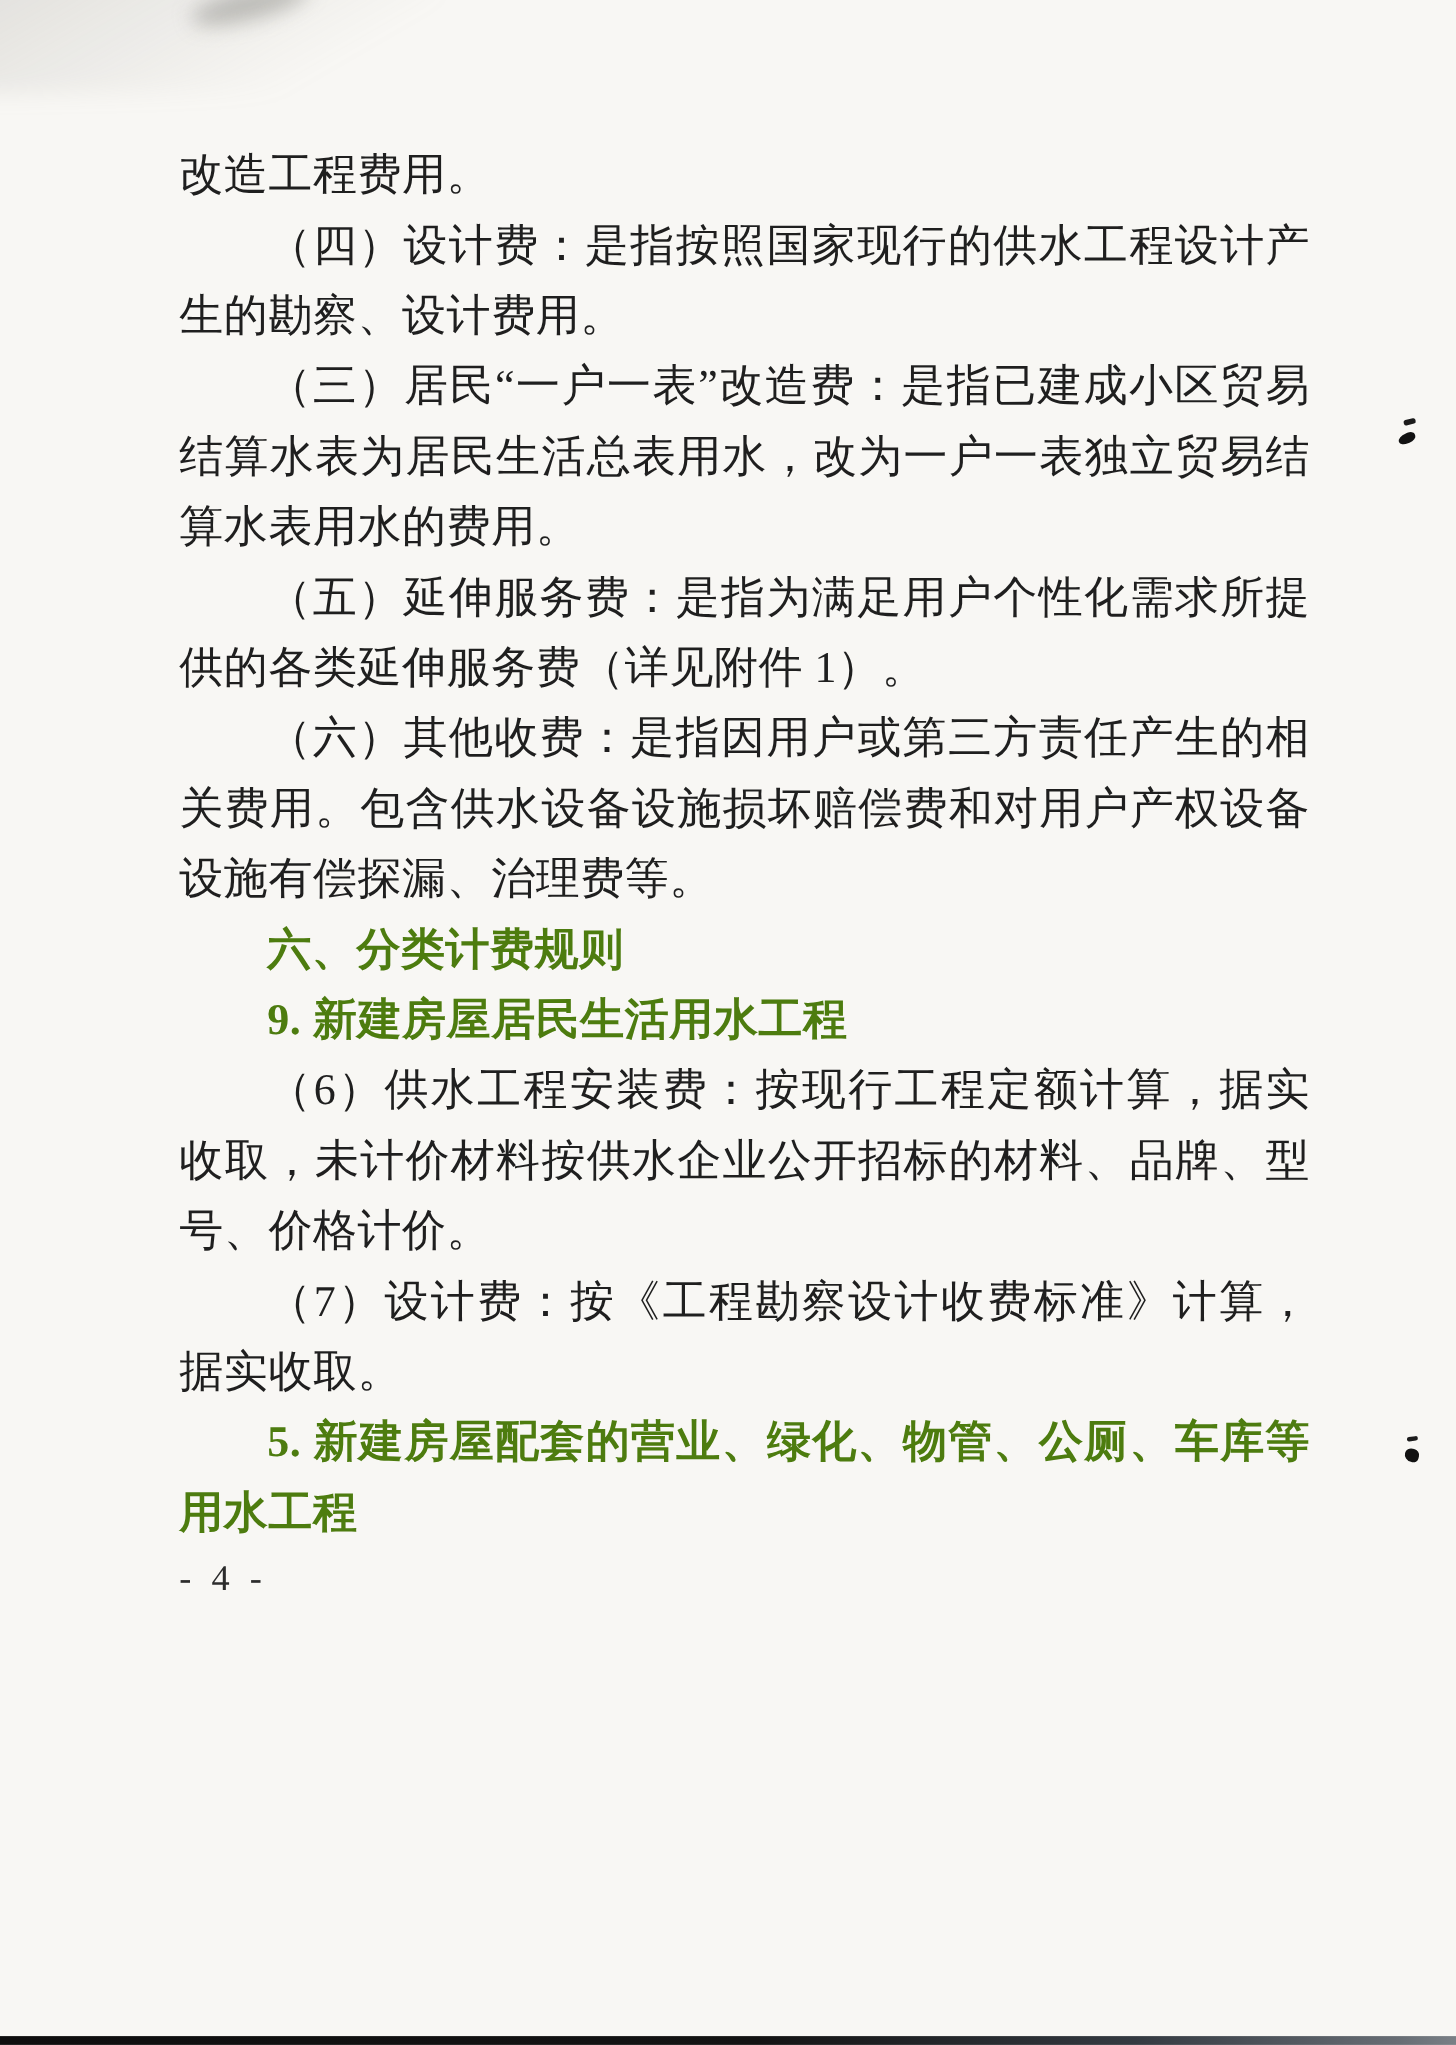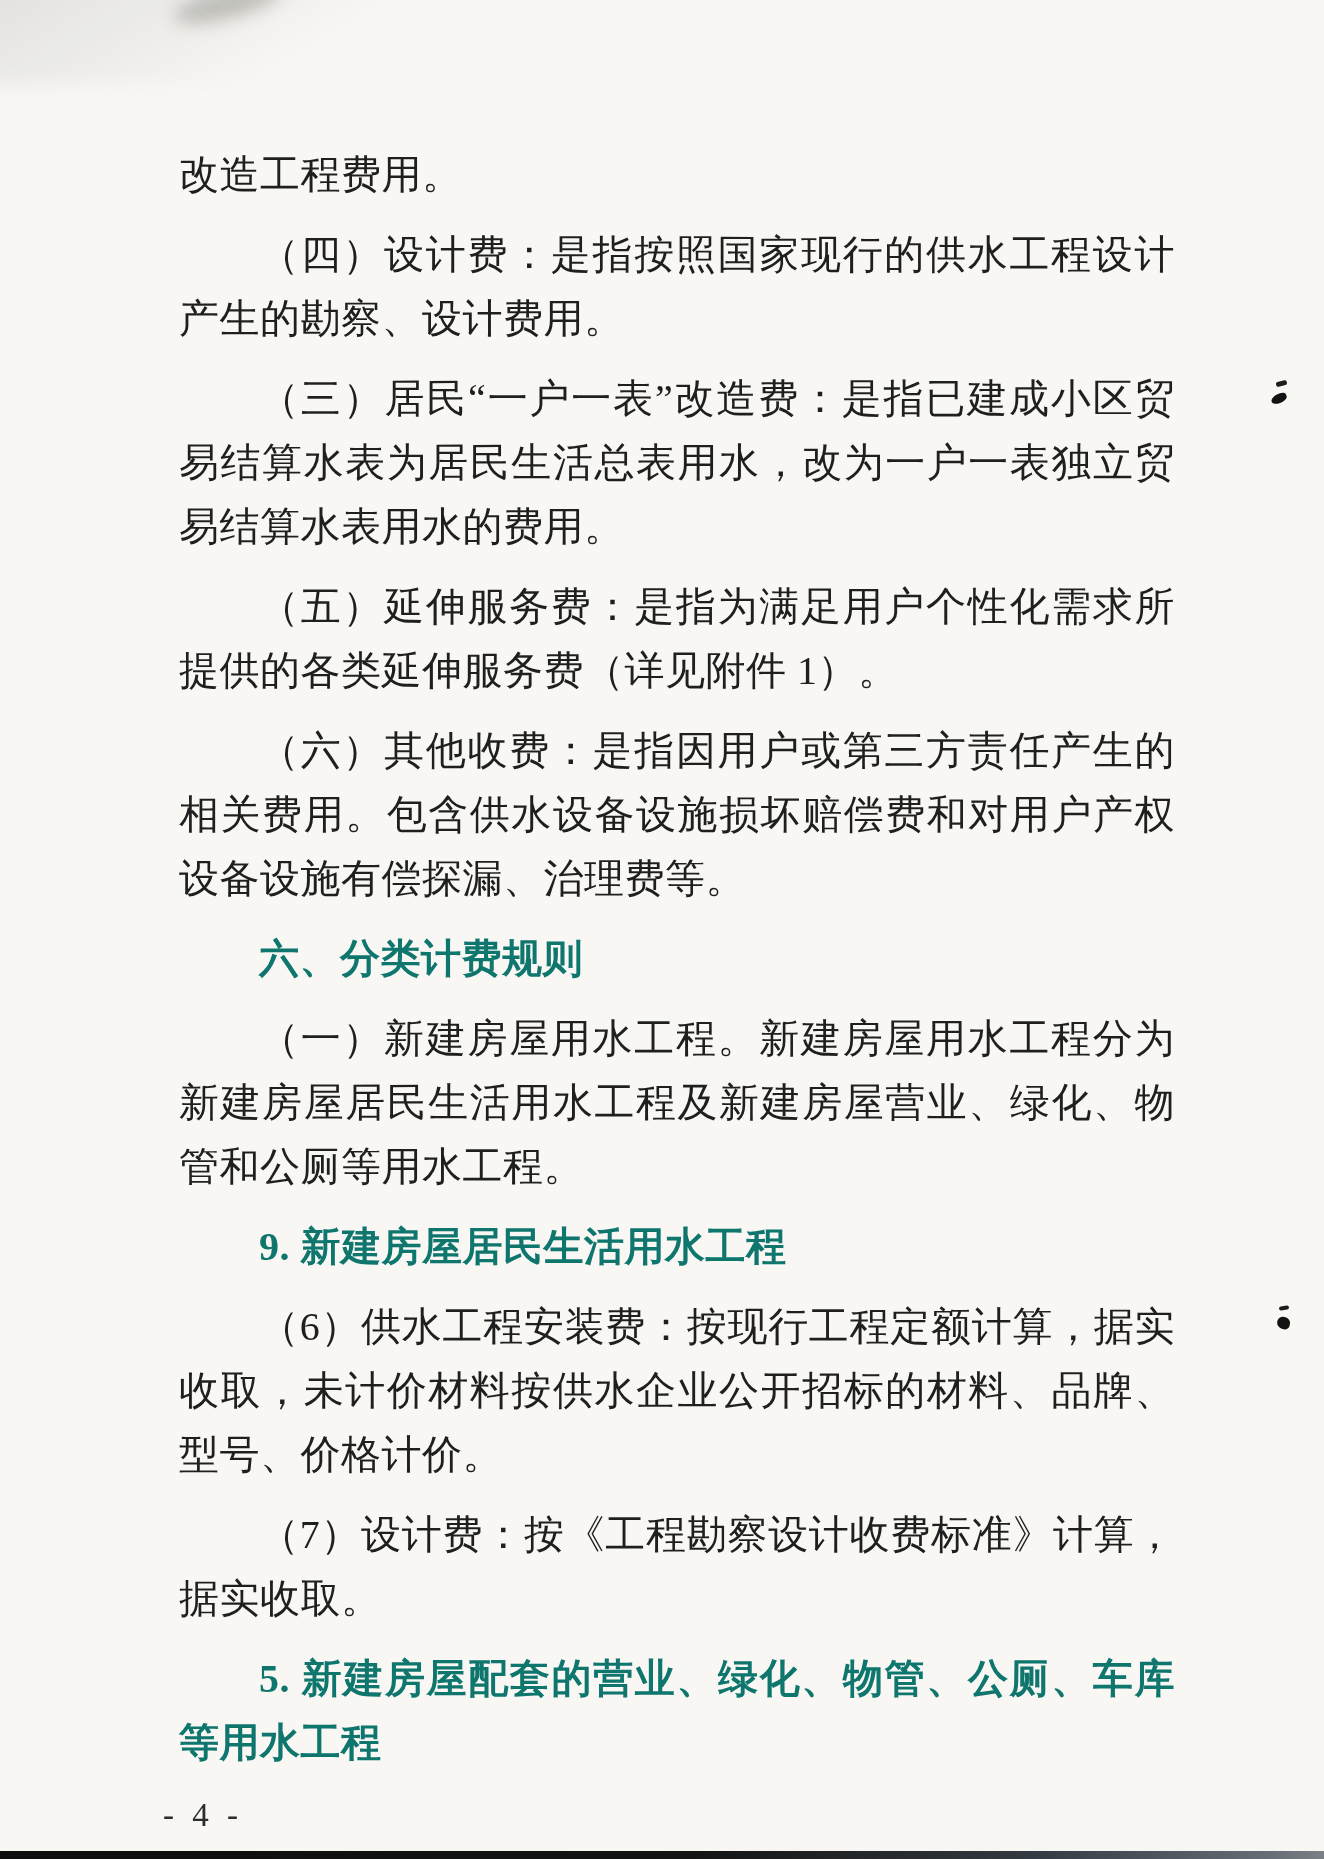--- a/index.html
+++ b/index.html
@@ -35,29 +35,29 @@
   }
 
   .content {
     position: absolute;
     left: 163px;
     top: 127px;
     width: 1028px;
   }
 
   .para {
-    margin: 16px;
+    margin: 0;
     font-size: 40px;
     line-height: 64px;
     letter-spacing: 0.5px;
     text-align: justify;
     text-justify: inter-ideograph;
   }
   .para.indent { text-indent: 2em; }
-  .para.bold { font-weight: bold; color: #0f766e; }
+  .para.bold { font-weight: bold; color: #4d7c0f; }
 
   .page-footer {
     margin-top: 4px;
     font-size: 33px;
     line-height: 48px;
     letter-spacing: 5px;
     color: #2c2c2c;
   }
 
   
@@ -98,21 +98,20 @@
   <div class="fold-wash"></div>
   <div class="top-smudge"></div>
 
   <div class="content">
     <p class="para">改造工程费用。</p>
     <p class="para indent">（四）设计费：是指按照国家现行的供水工程设计产生的勘察、设计费用。</p>
     <p class="para indent">（三）居民“一户一表”改造费：是指已建成小区贸易结算水表为居民生活总表用水，改为一户一表独立贸易结算水表用水的费用。</p>
     <p class="para indent">（五）延伸服务费：是指为满足用户个性化需求所提供的各类延伸服务费（详见附件 1）。</p>
     <p class="para indent">（六）其他收费：是指因用户或第三方责任产生的相关费用。包含供水设备设施损坏赔偿费和对用户产权设备设施有偿探漏、治理费等。</p>
     <p class="para indent bold">六、分类计费规则</p>
-    <p class="para indent">（一）新建房屋用水工程。新建房屋用水工程分为新建房屋居民生活用水工程及新建房屋营业、绿化、物管和公厕等用水工程。</p>
     <p class="para indent bold">9. 新建房屋居民生活用水工程</p>
     <p class="para indent">（6）供水工程安装费：按现行工程定额计算，据实收取，未计价材料按供水企业公开招标的材料、品牌、型号、价格计价。</p>
     <p class="para indent">（7）设计费：按《工程勘察设计收费标准》计算，据实收取。</p>
     <p class="para indent bold">5. 新建房屋配套的营业、绿化、物管、公厕、车库等用水工程</p>
     <div class="page-footer">- 4 -</div>
   </div>
 
   <div class="ink-dash-1"></div>
   <div class="ink-blob-1"></div>
   <div class="ink-dash-2"></div>

